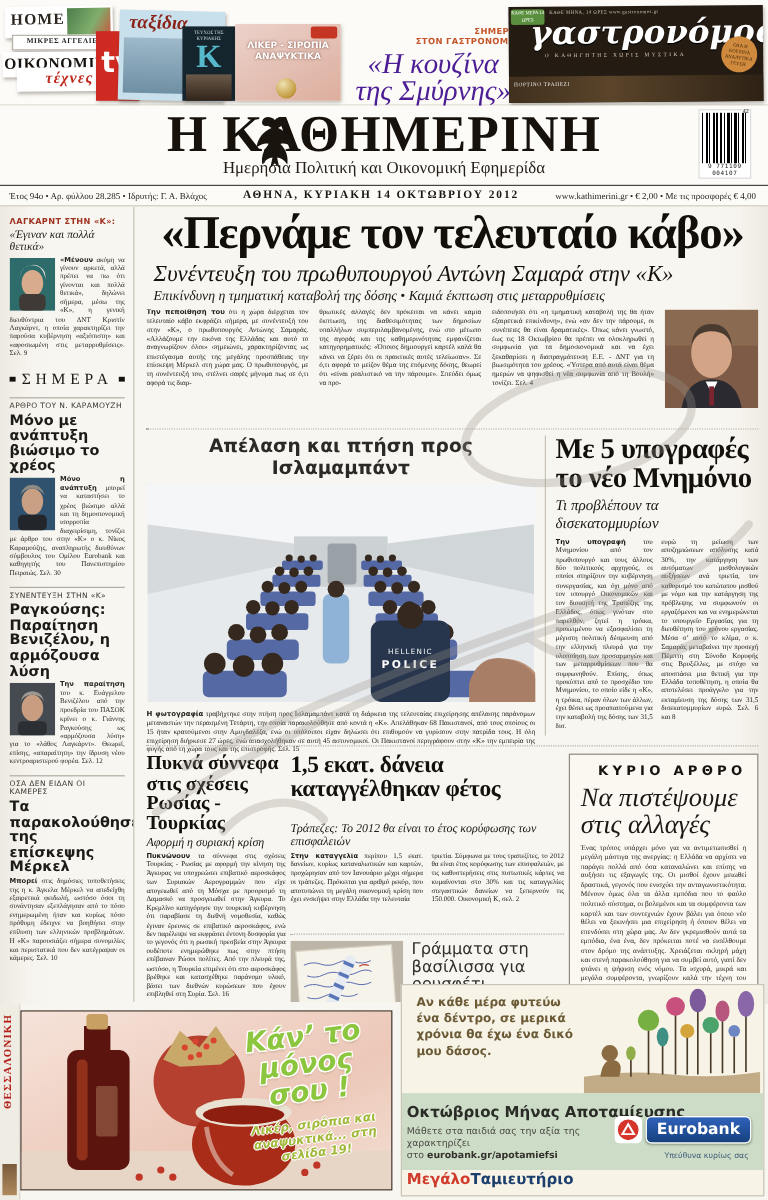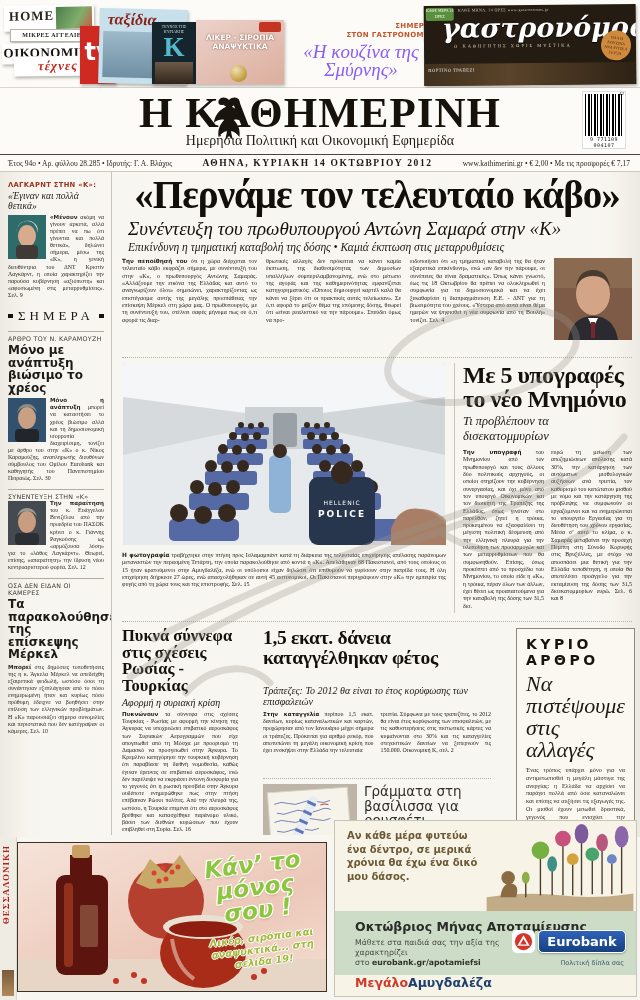--- a/index.html
+++ b/index.html
@@ -23,21 +23,21 @@
 .cv-k{left:152px;top:22px;width:44px;height:62px;background:#15252d;color:#fff;text-align:center}
 .cv-k .tiny{font-size:4px;color:#cdd;padding-top:2px}
 .cv-k .K{font-size:27px;font-weight:bold;color:#56b8cb;line-height:1}
 .cv-k .img{height:22px;margin:1px 3px;background:linear-gradient(#6b5a4a,#32241a)}
 .cv-liker{left:196px;top:20px;width:88px;height:64px;background:linear-gradient(150deg,#ecd2ca,#dcae9e)}
 .cv-liker .badge{position:absolute;right:3px;top:2px;width:22px;height:10px;background:#c43524;border-radius:2px}
 .cv-liker .t{font-family:"DejaVu Sans",sans-serif;font-weight:bold;font-size:7.5px;color:#fff;text-align:center;margin-top:14px;text-shadow:0 0 2px rgba(90,40,30,.8);line-height:1.15}
 .cv-liker .ball{position:absolute;left:34px;bottom:2px;width:17px;height:17px;border-radius:50%;background:radial-gradient(circle at 35% 30%,#efe0b0,#c29a3e 70%,#8a6a22)}
 .teaser{position:absolute;left:292px;top:22px;width:138px;text-align:center}
 .teaser .kick{font-family:"DejaVu Sans",sans-serif;font-weight:bold;font-size:7px;color:#c4552a;text-align:right;line-height:1.25;letter-spacing:.3px}
-.teaser .ttl{font-style:italic;font-size:19px;color:#8b5cf6;line-height:.95;margin-top:3px}
+.teaser .ttl{font-style:italic;font-size:24px;color:#4c1d95;line-height:.95;margin-top:3px}
 .cv-gastro{left:424px;top:5px;width:212px;height:80px;background:#241b12;transform:rotate(-.5deg);color:#fff}
 .cv-gastro .toprow{font-size:4px;color:#cbc3b4;padding:2px 4px 0 34px;letter-spacing:.4px}
 .cv-gastro .ttl{font-style:italic;font-weight:bold;font-size:27px;line-height:1;padding-left:18px;margin-top:2px;font-family:"DejaVu Serif",serif;text-shadow:0 1px 0 #000}
 .cv-gastro .sub{font-size:4.5px;color:#d8cdb8;padding-left:30px;letter-spacing:2px;margin-top:2px}
 .cv-gastro .img{position:absolute;left:0;bottom:0;width:100%;height:22px;background:linear-gradient(90deg,#40301e,#5a442a 40%,#2e2215)}
 .cv-gastro .foot{position:absolute;left:4px;bottom:13px;font-size:4.5px;color:#eee;letter-spacing:.5px}
 .cv-gastro .obadge{position:absolute;right:5px;top:26px;width:30px;height:30px;border-radius:50%;background:#d08a3e;font-size:4px;color:#3a2408;display:flex;align-items:center;justify-content:center;text-align:center;transform:rotate(8deg)}
 .cv-gastro .gbadge{position:absolute;left:2px;top:2px;width:28px;height:13px;background:#5a8f3d;border-radius:2px;font-size:4px;color:#fff;text-align:center;line-height:1.4}
 
 .masthead{position:relative;height:84px;background:#fcfbf7}
@@ -81,55 +81,55 @@
 .feature-title{font-family:"DejaVu Sans",sans-serif;font-weight:bold;font-size:15.5px;color:#2c2a26;text-align:center;margin-bottom:4px}
 .feature-caption{font-size:6px;line-height:1.22;text-align:justify;margin-top:3px;color:#24201a}
 .feature-caption b{font-family:"DejaVu Sans",sans-serif;font-size:5.8px}
 .memo{flex:1;border-left:1px solid #c9c3b6;padding-left:8px}
 .memo-title{font-weight:bold;font-size:24px;line-height:1;letter-spacing:-.5px;color:#14100b}
 .memo-sub{font-style:italic;font-size:12.5px;margin:3px 0 5px}
 .memo-cols{display:flex;gap:7px;height:185px;overflow:hidden}
 .memo-col{flex:1;font-size:5.9px;line-height:1.24;text-align:justify}
 .memo-col b{font-family:"DejaVu Sans",sans-serif;font-size:5.6px}
 
-.row3{display:flex;gap:25px;margin-top:8px;border-top:1px dotted #b5b0a5;padding-top:6px;height:212px}
+.row3{display:flex;gap:4px;margin-top:8px;border-top:1px dotted #b5b0a5;padding-top:6px;height:212px}
 .r3a{width:116px;flex:none}
 .r3a-title{font-weight:bold;font-size:16.5px;line-height:1;color:#14100b}
 .r3a-sub{font-style:italic;font-size:10px;margin:3px 0}
 .r3a-body{font-size:5.9px;line-height:1.22;text-align:justify}
 .r3a-body b{font-family:"DejaVu Sans",sans-serif;font-size:5.6px}
 .r3b{width:228px;flex:none}
 .loans-title{font-weight:bold;font-size:19.5px;line-height:1;letter-spacing:-.3px;color:#14100b}
 .loans-sub{font-style:italic;font-size:10px;margin:18px 0 4px}
 .loans-cols{display:flex;gap:7px;height:62px;overflow:hidden}
 .loans-col{flex:1;font-size:5.9px;line-height:1.22;text-align:justify}
 .loans-col b{font-family:"DejaVu Sans",sans-serif;font-size:5.6px}
 .r3b-bottom{display:flex;gap:7px;margin-top:5px;border-top:1px dotted #b5b0a5;padding-top:5px}
 .letterbox{width:94px;height:118px;flex:none}
 .letters{flex:1}
 .letters-title{font-family:"DejaVu Sans",sans-serif;font-size:13.5px;line-height:1.08;color:#33302b;margin-bottom:3px}
 .letters-body{font-family:"DejaVu Sans",sans-serif;font-size:5.4px;line-height:1.3;text-align:justify;color:#2c2925}
 .r3c{flex:1}
 .edbox{border:1px solid #8f897d;background:#faf8f1;height:206px;padding:7px 9px;overflow:hidden}
-.ed-kicker{font-family:"DejaVu Sans",sans-serif;font-weight:bold;font-size:14px;letter-spacing:3.5px;text-align:left;color:#17130e}
+.ed-kicker{font-family:"DejaVu Sans",sans-serif;font-weight:bold;font-size:11px;letter-spacing:3.5px;text-align:right;color:#17130e}
 .ed-title{font-style:italic;font-size:22px;text-align:left;line-height:1;margin:5px 0 6px}
 .ed-body{font-size:6.1px;line-height:1.28;text-align:justify;color:#221e19}
 
 .adband{position:absolute;left:0;top:837px;width:640px;height:163px;display:flex;background:#f8f6f0}
 .spine{width:17px;flex:none;position:relative;background:#efece4;border-right:1px solid #ddd8cc}
 .spine .v{position:absolute;left:1px;top:8px;writing-mode:vertical-rl;transform:rotate(180deg);font-weight:bold;font-size:9px;color:#b3211a;letter-spacing:1px}
 .spine .ph{position:absolute;left:2px;bottom:4px;width:12px;height:26px;background:linear-gradient(#7a5a3c,#b08a5c)}
 .ad-left{position:relative;width:310px;height:150px;margin-top:5px;border:1px solid #3a332a;background:#f2dcd2;flex:none}
 .ad-left .txt{position:absolute;right:4px;top:10px;width:128px;text-align:center;transform:rotate(-7deg)}
 .ad-script{font-family:"DejaVu Sans",sans-serif;font-style:italic;font-weight:bold;color:#8cc63e;font-size:23px;line-height:1;text-shadow:-1px -1px 0 #fff,1px -1px 0 #fff,-1px 1px 0 #fff,1px 1px 0 #fff,0 2px 2px rgba(100,80,20,.25)}
 .ad-sub{font-family:"DejaVu Sans",sans-serif;font-style:italic;font-weight:bold;color:#a3b93c;font-size:10px;line-height:1.2;margin-top:10px;text-shadow:-1px 0 0 #fff,1px 0 0 #fff,0 1px 0 #fff,0 -1px 0 #fff}
 .ad-right{position:absolute;right:3px;top:-17px;width:303px;height:177px;border:1px solid #c9c4b8;background:#f7f3e6}
 .ad-right .top{position:relative;height:90px;display:flex}
 .quote{width:150px;padding:8px 0 0 12px;font-family:"DejaVu Sans",sans-serif;font-weight:bold;font-size:10px;line-height:1.35;color:#6b5a35}
-.band{position:relative;height:64px;background:#ccdcc6;padding:8px 20px}
+.band{position:relative;height:64px;background:#ccdcc6;padding:8px 4px}
 .band-title{font-family:"DejaVu Sans",sans-serif;font-weight:bold;font-size:12.5px;color:#2b2b28}
 .band-line{font-family:"DejaVu Sans",sans-serif;font-size:7.8px;color:#4c4a44;margin-top:4px;line-height:1.3;width:170px}
 .band-line b{color:#33312c}
 .product{margin-top:7px;font-family:"DejaVu Sans",sans-serif;font-weight:bold;font-size:12.5px}
 .product .red{color:#cf3a2a}
 .product .blue{color:#1c3f6e}
 .eb-logo{position:absolute;right:10px;bottom:22px;display:flex;align-items:center;gap:3px}
 .eb-word{width:88px;height:23px;border-radius:5px;background:linear-gradient(#2f62bb,#16407e);border:1px solid #fff;box-shadow:0 1px 2px rgba(0,0,0,.3);color:#fff;font-family:"DejaVu Sans",sans-serif;font-weight:bold;font-size:13px;text-align:center;line-height:21px}
 .eb-tag{position:absolute;right:12px;bottom:8px;font-family:"DejaVu Sans",sans-serif;font-size:6.5px;color:#3f5a78}
 
@@ -185,21 +185,21 @@
     <div class="mh-title">Η ΚΑΘΗΜΕΡΙΝΗ</div>
     <div class="mh-sub">Ημερήσια Πολιτική και Οικονομική Εφημερίδα</div>
     <div class="barcode">
       <div class="num42">42</div>
       <div class="bars"></div>
       <div class="num">9 771109 004107</div>
     </div>
     <div class="inforow">
       <span class="l">Έτος 94ο • Αρ. φύλλου 28.285 • Ιδρυτής: Γ. Α. Βλάχος</span>
       <span class="c">ΑΘΗΝΑ, ΚΥΡΙΑΚΗ 14 ΟΚΤΩΒΡΙΟΥ 2012</span>
-      <span class="r">www.kathimerini.gr  •  € 2,00  •  Με τις προσφορές € 7,17</span>
+      <span class="r">www.kathimerini.gr  •  € 2,00  •  Με τις προσφορές € 4,00</span>
     </div>
   </div>
 
   <div class="content">
 
     <aside class="sidebar">
       <div>
         <div class="sb-kicker red">ΛΑΓΚΑΡΝΤ ΣΤΗΝ «Κ»:</div>
         <div class="sb-sub">«Έγιναν και πολλά θετικά»</div>
         <div class="sb-body">
@@ -228,20 +228,21 @@
               <ellipse cx="19" cy="20" rx="9" ry="11" fill="#caa084"></ellipse>
               <path d="M9 15 Q11 6 19 6 Q27 6 29 15 Q26 9 19 9 Q12 9 9 15 Z" fill="#8e8a84"></path>
               <rect x="7" y="31" width="24" height="13" rx="4" fill="#22262b"></rect>
             </svg>
           <b>Μόνο η ανάπτυξη</b><span> μπορεί να καταστήσει το χρέος βιώσιμο αλλά και τη δημοσιονομική ισορροπία διαχειρίσιμη, τονίζει με άρθρο του στην «Κ» ο κ. Νίκος Καραμούζης, αναπληρωτής διευθύνων σύμβουλος του Ομίλου Eurobank και καθηγητής του Πανεπιστημίου Πειραιώς. Σελ. 30</span>
         </div>
       </div>
 
       <div>
         <div class="sb-kicker">ΣΥΝΕΝΤΕΥΞΗ ΣΤΗΝ «Κ»</div>
+        <div class="sb-titleS">Ραγκούσης: Παραίτηση Βενιζέλου, η αρμόζουσα λύση</div>
         <div class="sb-body">
           <svg class="sb-photo" viewBox="0 0 38 44">
               <rect width="38" height="44" fill="#454a50"></rect>
               <ellipse cx="19" cy="21" rx="9" ry="11" fill="#c99e80"></ellipse>
               <path d="M9 16 Q11 7 19 7 Q27 7 29 16 Q26 10 19 10 Q12 10 9 16 Z" fill="#9b9791"></path>
               <rect x="7" y="32" width="24" height="12" rx="4" fill="#2b2e33"></rect>
             </svg>
           <b>Την παραίτηση</b><span> του κ. Ευάγγελου Βενιζέλου από την προεδρία του ΠΑΣΟΚ κρίνει ο κ. Γιάννης Ραγκούσης ως «αρμόζουσα λύση» για το «λάθος Λαγκάρντ». Θεωρεί, επίσης, «απαραίτητη» την ίδρυση νέου κεντροαριστερού φορέα. Σελ. 12</span>
         </div>
       </div>
@@ -271,20 +272,21 @@
             <path d="M22 30 Q24 12 39 12 Q54 12 56 30 Q52 18 39 18 Q26 18 22 30 Z" fill="#4a3b30"></path>
             <path d="M14 82 Q18 58 39 58 Q60 58 64 82 Z" fill="#2a2a30"></path>
             <path d="M34 60 L39 70 L44 60 Z" fill="#fff"></path>
             <rect x="37" y="64" width="4" height="16" fill="#7a2430"></rect>
           </svg>
         </div>
       </section>
 
       <div class="row2">
         <section class="feature">
+          <div class="feature-title">Απέλαση και πτήση προς Ισλαμαμπάντ</div>
           <svg width="324" height="182" viewBox="0 0 322 182">
             <rect width="322" height="182" fill="#e7eaec"></rect>
             <ellipse cx="161" cy="24" rx="210" ry="36" fill="#f5f6f7"></ellipse>
             <path d="M0 34 L122 50 L122 66 L0 92 Z" fill="#d6dadd"></path>
             <path d="M322 34 L200 50 L200 66 L322 92 Z" fill="#d1d6d9"></path>
             <rect x="122" y="44" width="78" height="42" fill="#ccd1d4"></rect>
             <rect x="150" y="50" width="24" height="34" rx="3" fill="#9aa1a6"></rect>
             <g fill="#41589c" opacity=".88">
               <rect x="112" y="64" width="34" height="8" rx="2"></rect>
                 <rect x="178" y="64" width="34" height="8" rx="2"></rect>
@@ -501,31 +503,31 @@
           <circle cx="128" cy="39" r="5" fill="#6c87c2"></circle>
           <ellipse cx="138" cy="16" rx="7" ry="11" fill="#8a67a8"></ellipse>
           <ellipse cx="40" cy="58" rx="4" ry="6" fill="#8fae4a"></ellipse>
           <circle cx="22" cy="58" r="7" fill="#8a6b42"></circle>
           <path d="M14 78 Q16 62 26 64 Q34 66 30 78 Z" fill="#8a6b42"></path>
         </svg>
       </div>
       <div class="band">
         <div class="band-title">Οκτώβριος Μήνας Αποταμίευσης</div>
         <div class="band-line"><span>Μάθετε στα παιδιά σας την αξία της χαρακτηρίζει</span><br><span>στο </span><b>eurobank.gr/apotamiefsi</b></div>
-        <div class="product"><span class="red">Μεγάλο</span><span class="blue">Αμυγδαλέζα</span></div>
+        <div class="product"><span class="red">Μεγάλο</span><span class="blue">Ταμιευτήριο</span></div>
         <div class="eb-logo">
           <svg width="23" height="23" viewBox="0 0 24 24">
             <rect width="24" height="24" rx="5" fill="#fff"></rect>
             <circle cx="12" cy="12" r="9" fill="#d5342b"></circle>
             <path d="M12 5.5 L18.5 16.5 L5.5 16.5 Z" fill="#fff"></path>
             <path d="M12 9 L15.5 15 L8.5 15 Z" fill="#d5342b"></path>
           </svg>
           <div class="eb-word">Eurobank</div>
         </div>
-        <div class="eb-tag">Πολιτική δίπλα σας</div>
+        <div class="eb-tag">Υπεύθυνα κυρίως σας</div>
       </div>
     </div>
   </div>
 
   <svg class="wm" width="550" height="420" viewBox="0 0 550 420">
     <g fill="none" stroke="#9a968e" stroke-width="7" stroke-linecap="round">
       <ellipse cx="392" cy="60" rx="96" ry="44" transform="rotate(-12 392 60)"></ellipse>
       <path d="M40 382 C150 310 270 262 420 212 C470 194 510 172 534 142"></path>
       <path d="M64 344 C180 284 300 242 470 184"></path>
       <path d="M350 236 C390 266 460 264 506 230"></path>

